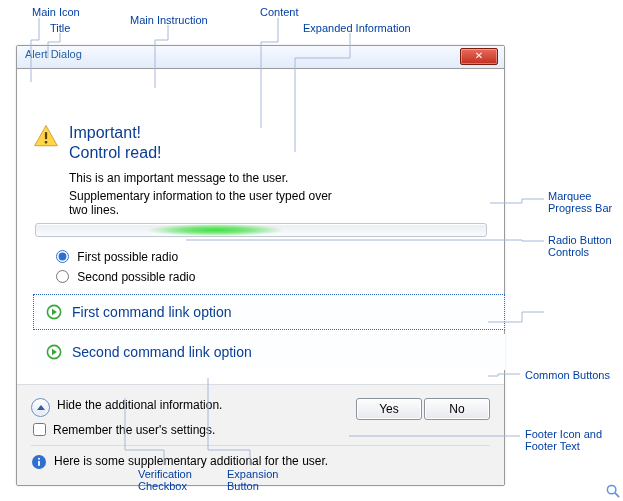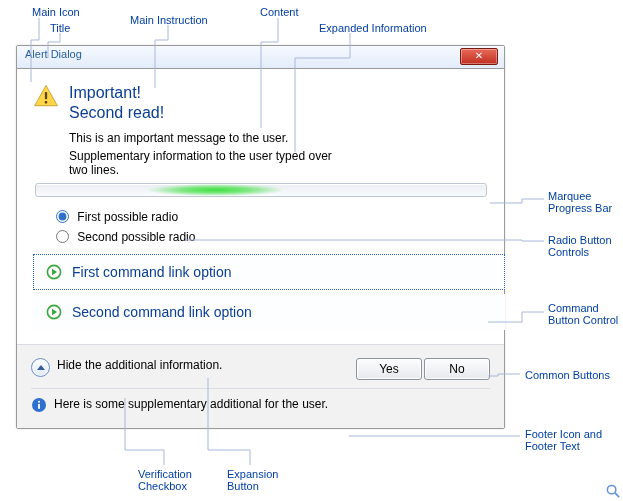--- a/index.html
+++ b/index.html
@@ -13,21 +13,21 @@
 
   .titlebar { height:22px; background:linear-gradient(#f6f9ff,#e2ecfa);
               border-bottom:1px solid #9a9a9a; position:relative; }
   .titlebar .titletext { position:absolute; left:8px; top:2px; font-size:11px; color:#245ea0; }
   .closebtn { position:absolute; right:6px; top:2px; width:36px; height:15px;
               background:linear-gradient(#e96a5a,#c03020); border:1px solid #7a1b10;
               border-radius:2px; color:#fff; text-align:center; line-height:13px; font-size:10px; cursor:pointer;
               box-shadow:inset 0 0 0 1px rgba(255,255,255,0.35); }
 
   .content { padding:14px 16px 10px 16px; background:#fff; }
-  .row { display:flex; align-items:flex-start; }
+  .row { display:flex; align-items:flex-start;margin-top:40px; }
   .mainicon { width:26px; height:26px; flex:0 0 auto; }
   .warn-tri { fill:#ffd54a; stroke:#c2951f; stroke-width:1; }
   .warn-bang { fill:#5a4400; }
   .maininstr { margin-left:10px; color:#0a3e93; font-size:16px; line-height:20px; }
 
   .body { margin:8px 0 6px 36px; font-size:12px; color:#000; max-width:280px; }
   .body p { margin:0 0 4px 0; }
 
   .pbar-wrap { margin:4px auto 10px auto; width:452px; }
   .pbar { height:12px; border:1px solid #bfc7d5; border-radius:3px;
@@ -86,21 +86,21 @@
 
   <div class="content">
     <div class="row">
       <svg class="mainicon" viewBox="0 0 32 32">
         <path class="warn-tri" d="M16 3 L30 28 L2 28 Z"></path>
         <rect class="warn-bang" x="14.6" y="11" width="2.8" height="9" rx="1"></rect>
         <rect class="warn-bang" x="14.4" y="22" width="3.2" height="3.2" rx="1.2"></rect>
       </svg>
       <div class="maininstr">
         <div>Important!</div>
-        <div>Second read!</div>
+        <div>Control read!</div>
       </div>
     </div>
 
     <div class="body">
       <p>This is an important message to the user.</p>
       <p>Supplementary information to the user typed over two lines.</p>
     </div>
 
     <div class="pbar-wrap">
       <div class="pbar">
@@ -140,43 +140,45 @@
     <div class="l-row">
       <div class="expbtn">
         <div class="expchev"></div>
       </div>
       <span class="l-label">Hide the additional information.</span>
       <div class="btns">
         <button class="btn">Yes</button>
         <button class="btn">No</button>
       </div>
     </div>
+    <div class="l-row">
+      <input type="checkbox" class="chk" style="">
+      <span class="l-label">Remember the user's settings.</span>
+    </div>
     <hr class="sep">
     <div class="l-row">
       <svg class="ficon" viewBox="0 0 16 16">
         <circle class="info-c" cx="8" cy="8" r="7"></circle>
         <rect class="info-i" x="7.1" y="6.8" width="1.8" height="5.2" rx="0.8"></rect>
         <rect class="info-i" x="7" y="3.8" width="2" height="2" rx="1"></rect>
       </svg>
       <span class="l-label">Here is some supplementary additional for the user.</span>
     </div>
   </div>
 </div>
 
 <div class="callout" style="left:32px;  top:6px;">Main Icon</div>
 <div class="callout" style="left:50px;  top:22px;">Title</div>
 <div class="callout" style="left:130px; top:14px;">Main Instruction</div>
 <div class="callout" style="left:260px; top:6px;">Content</div>
-<div class="callout" style="left:303px; top:22px;margin-left:16px;">Expanded Information</div>
+<div class="callout" style="left:303px; top:22px;">Expanded Information</div>
 <div class="callout" style="left:548px; top:190px;">Marquee
 Progress Bar</div>
 <div class="callout" style="left:548px; top:234px;">Radio Button
 Controls</div>
-<div class="callout" style="left:548px; top:302px;">Command
-Button Control</div>
 <div class="callout" style="left:525px; top:369px;">Common Buttons</div>
 <div class="callout" style="left:138px; top:468px;">Verification
 Checkbox</div>
 <div class="callout" style="left:525px; top:428px;">Footer Icon and
 Footer Text</div>
 <div class="callout" style="left:227px; top:468px;">Expansion
 Button</div>
 
 <svg class="poly">
   <g stroke="#a7b8d8" stroke-width="1" fill="none">

